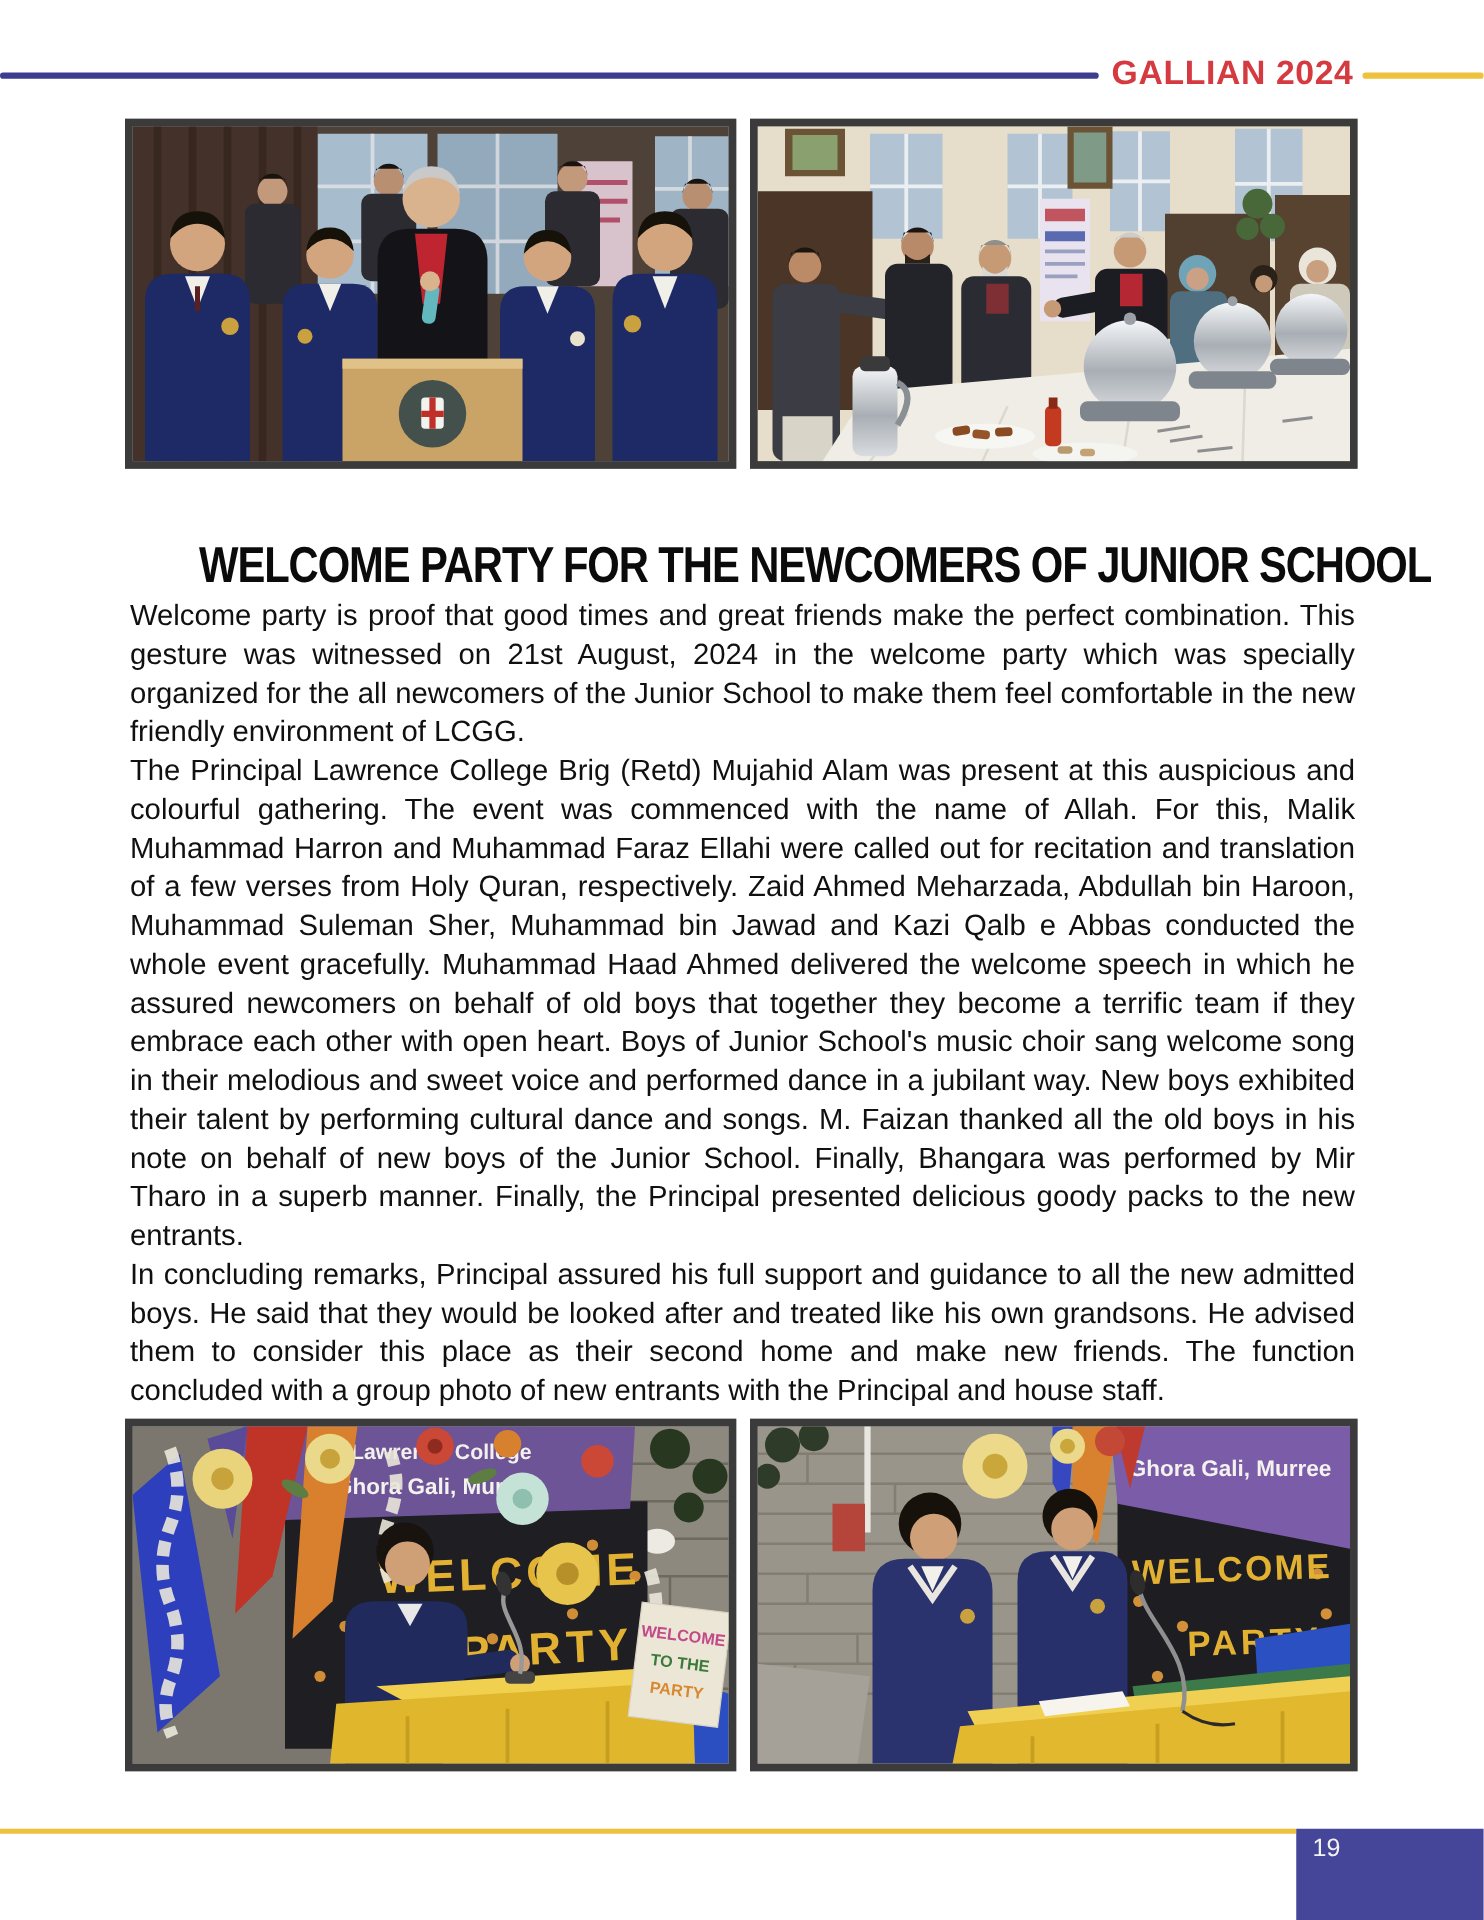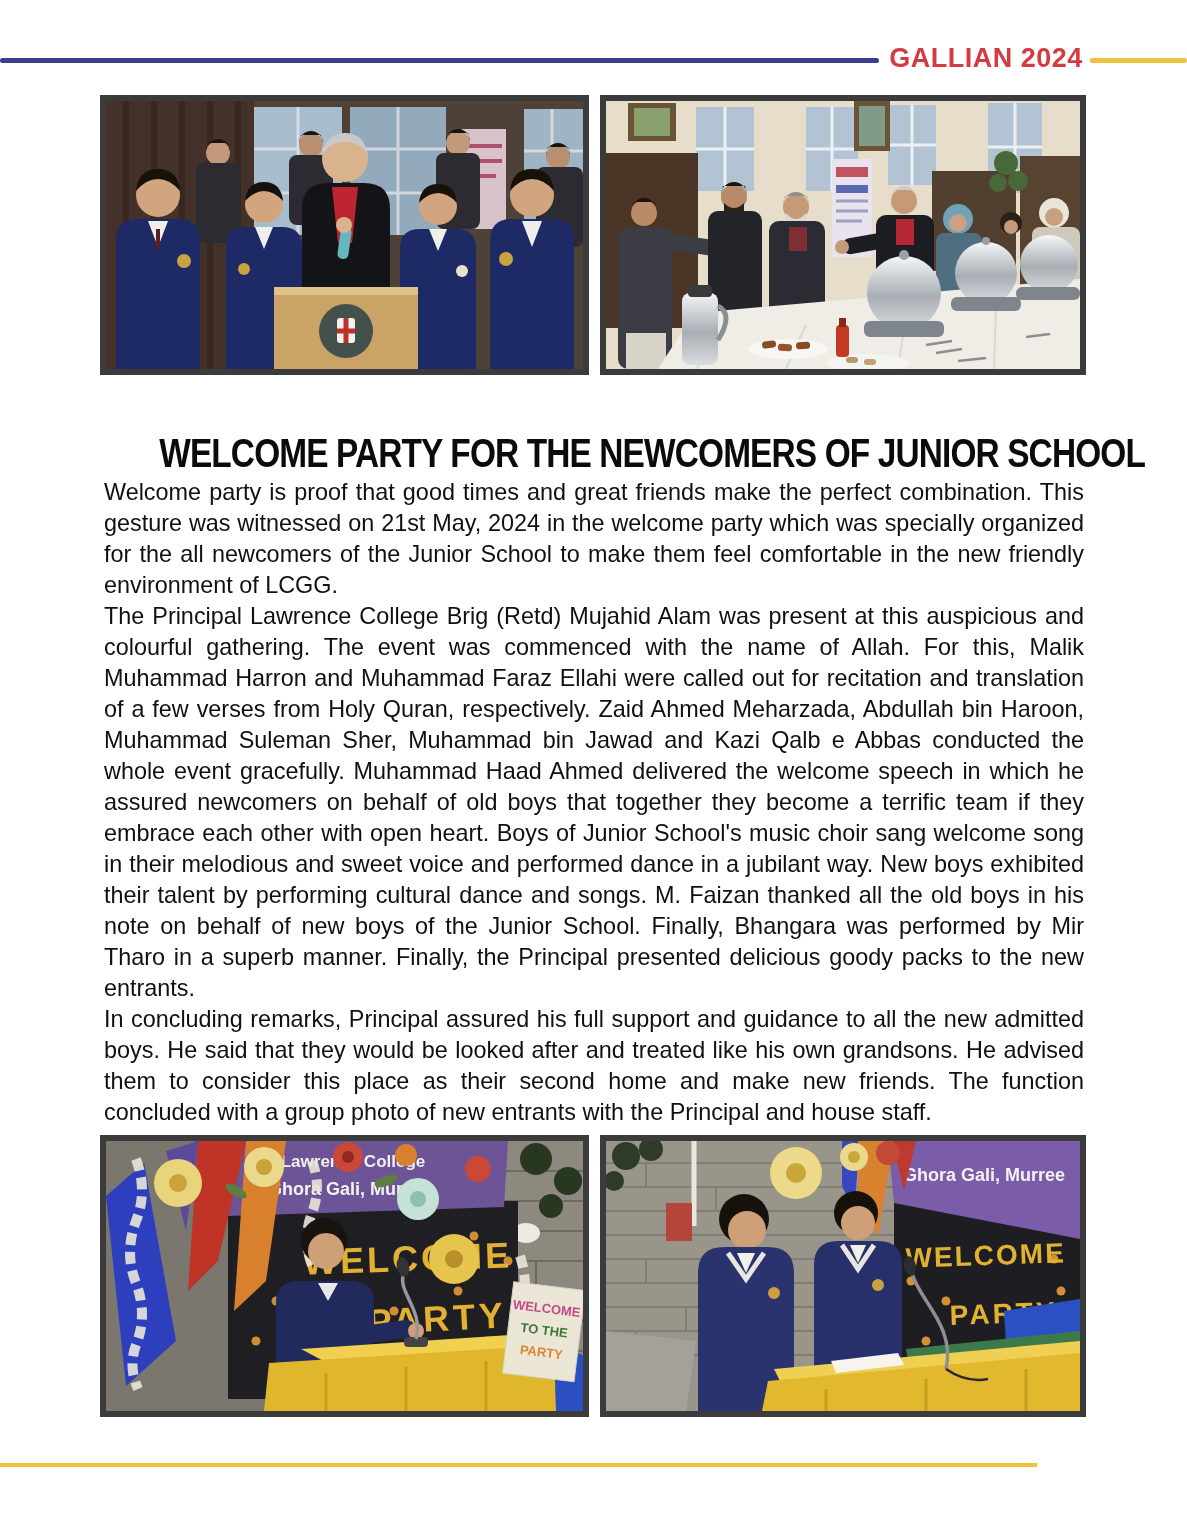--- a/index.html
+++ b/index.html
@@ -220,21 +220,21 @@
         <rect x="230" y="224" width="13" height="32" rx="4" fill="#c43a20"></rect>
           <rect x="233" y="217" width="7" height="9" fill="#8a2a16"></rect>
         <path d="M320 244l26-4M330 252l26-4M420 236l24-3M352 260l28-3" stroke="#8e8e90" stroke-width="2.5"></path>
       </g>
     </svg>
   </figure>
 
   <h1 class="article-heading">WELCOME PARTY FOR THE NEWCOMERS OF JUNIOR SCHOOL</h1>
 
   <div class="article-body">
-    <p>Welcome party is proof that good times and great friends make the perfect combination. This gesture was witnessed on 21st May, 2024 in the welcome party which was specially organized for the all newcomers of the Junior School to make them feel comfortable in the new friendly environment of LCGG.</p>
+    <p>Welcome party is proof that good times and great friends make the perfect combination. This gesture was witnessed on 21st August, 2024 in the welcome party which was specially organized for the all newcomers of the Junior School to make them feel comfortable in the new friendly environment of LCGG.</p>
     <p>The Principal Lawrence College Brig (Retd) Mujahid Alam was present at this auspicious and colourful gathering. The event was commenced with the name of Allah. For this, Malik Muhammad Harron and Muhammad Faraz Ellahi were called out for recitation and translation of a few verses from Holy Quran, respectively. Zaid Ahmed Meharzada, Abdullah bin Haroon, Muhammad Suleman Sher, Muhammad bin Jawad and Kazi Qalb e Abbas conducted the whole event gracefully. Muhammad Haad Ahmed delivered the welcome speech in which he assured newcomers on behalf of old boys that together they become a terrific team if they embrace each other with open heart. Boys of Junior School's music choir sang welcome song in their melodious and sweet voice and performed dance in a jubilant way. New boys exhibited their talent by performing cultural dance and songs. M. Faizan thanked all the old boys in his note on behalf of new boys of the Junior School. Finally, Bhangara was performed by Mir Tharo in a superb manner. Finally, the Principal presented delicious goody packs to the new entrants.</p>
     <p>In concluding remarks, Principal assured his full support and guidance to all the new admitted boys. He said that they would be looked after and treated like his own grandsons. He advised them to consider this place as their second home and make new friends. The function concluded with a group photo of new entrants with the Principal and house staff.</p>
   </div>
 
   <figure class="photo" id="photo-bl">
     <svg width="100%" height="100%" viewBox="0 0 477 270" preserveAspectRatio="none">
       <rect width="477" height="270" fill="#7b776e"></rect>
       <g>
         <rect x="320" y="0" width="157" height="270" fill="#8e897e"></rect>
         <path d="M320 30h157M320 60h157M320 90h157M320 120h157M320 150h157M320 180h157M320 210h157M320 240h157" stroke="#6f6a60" stroke-width="2"></path>
@@ -396,14 +396,17 @@
       </g>
       <g>
         <path d="M340 228C350 185 312 158 306 132" stroke="#8f8f8f" stroke-width="3.5" fill="none"></path>
         <ellipse cx="304" cy="125" rx="6" ry="10" fill="#2d2d2d" transform="rotate(-12 304 125)"></ellipse>
         <path d="M340 228q20 14 42 10" stroke="#2a2a2a" stroke-width="2.5" fill="none"></path>
       </g>
     </svg>
   </figure>
 
   <div class="rule-yellow-bottom"></div>
+  <div class="footer-block">
+    <div class="page-number">19</div>
+  </div>
 
 </div>
 
 </body></html>

